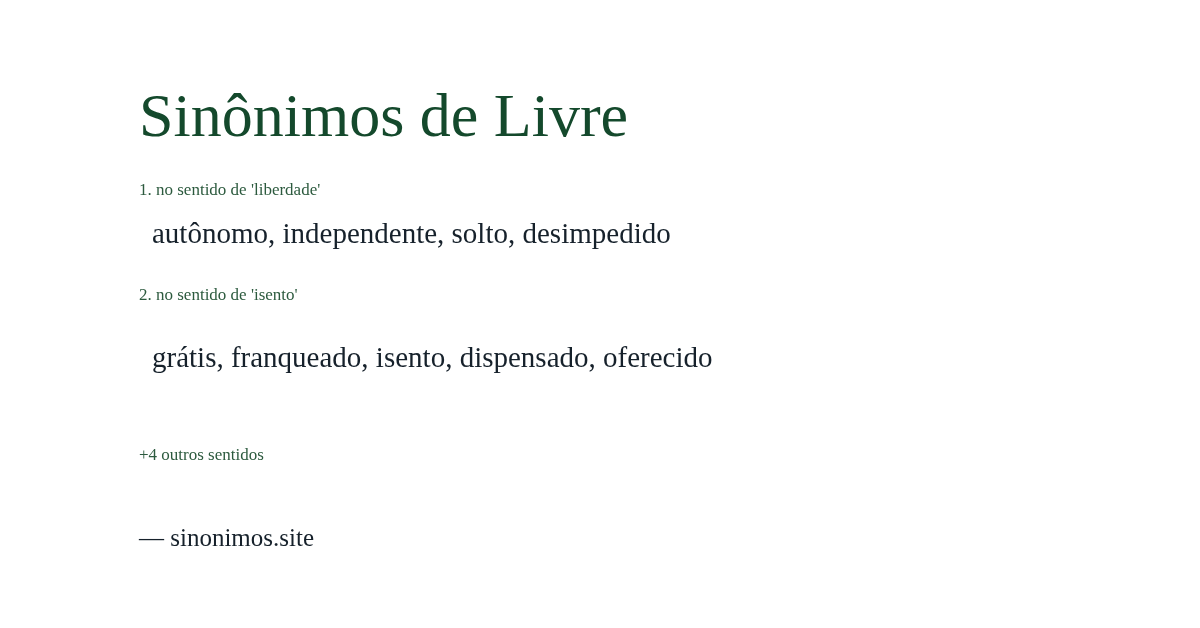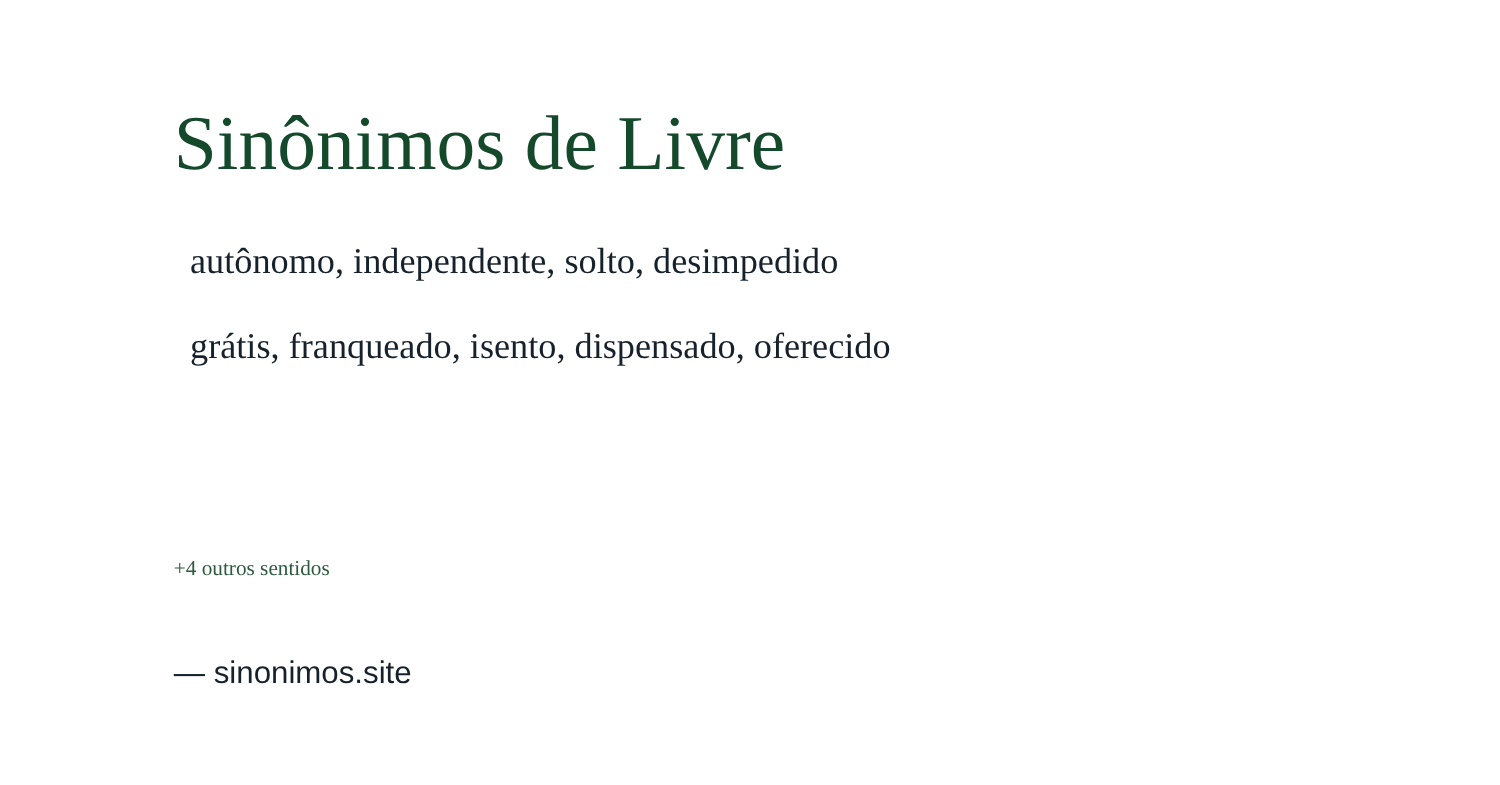--- a/index.html
+++ b/index.html
@@ -67,41 +67,43 @@
     font-family: Liberation Serif, serif;
     font-size: 17px;
     line-height: 24px;
     color: #2c5a3e;
     white-space: nowrap;
   }
   .footer {
     position: absolute;
     left: 139px;
     top: 521px;
-    font-family: Liberation Sans, sans-serif;
+    font-family: Liberation Serif, serif;
     font-size: 25px;
     line-height: 34px;
     color: #16212b;
     white-space: nowrap;
   }
 </style>
 </head>
 <body>
 
 <div class="page">
 
   <h1 class="title">Sinônimos de Livre</h1>
 
   <div class="senses">
 
     <div class="sense">
+      <div class="sense-label">1. no sentido de 'liberdade'</div>
       <div class="sense-words">autônomo, independente, solto, desimpedido</div>
     </div>
 
     <div class="sense">
+      <div class="sense-label">2. no sentido de 'isento'</div>
     </div>
 
     <div class="sense">
       <div class="sense-words">grátis, franqueado, isento, dispensado, oferecido</div>
     </div>
 
   </div>
 
   <div class="more">+4 outros sentidos</div>
 

